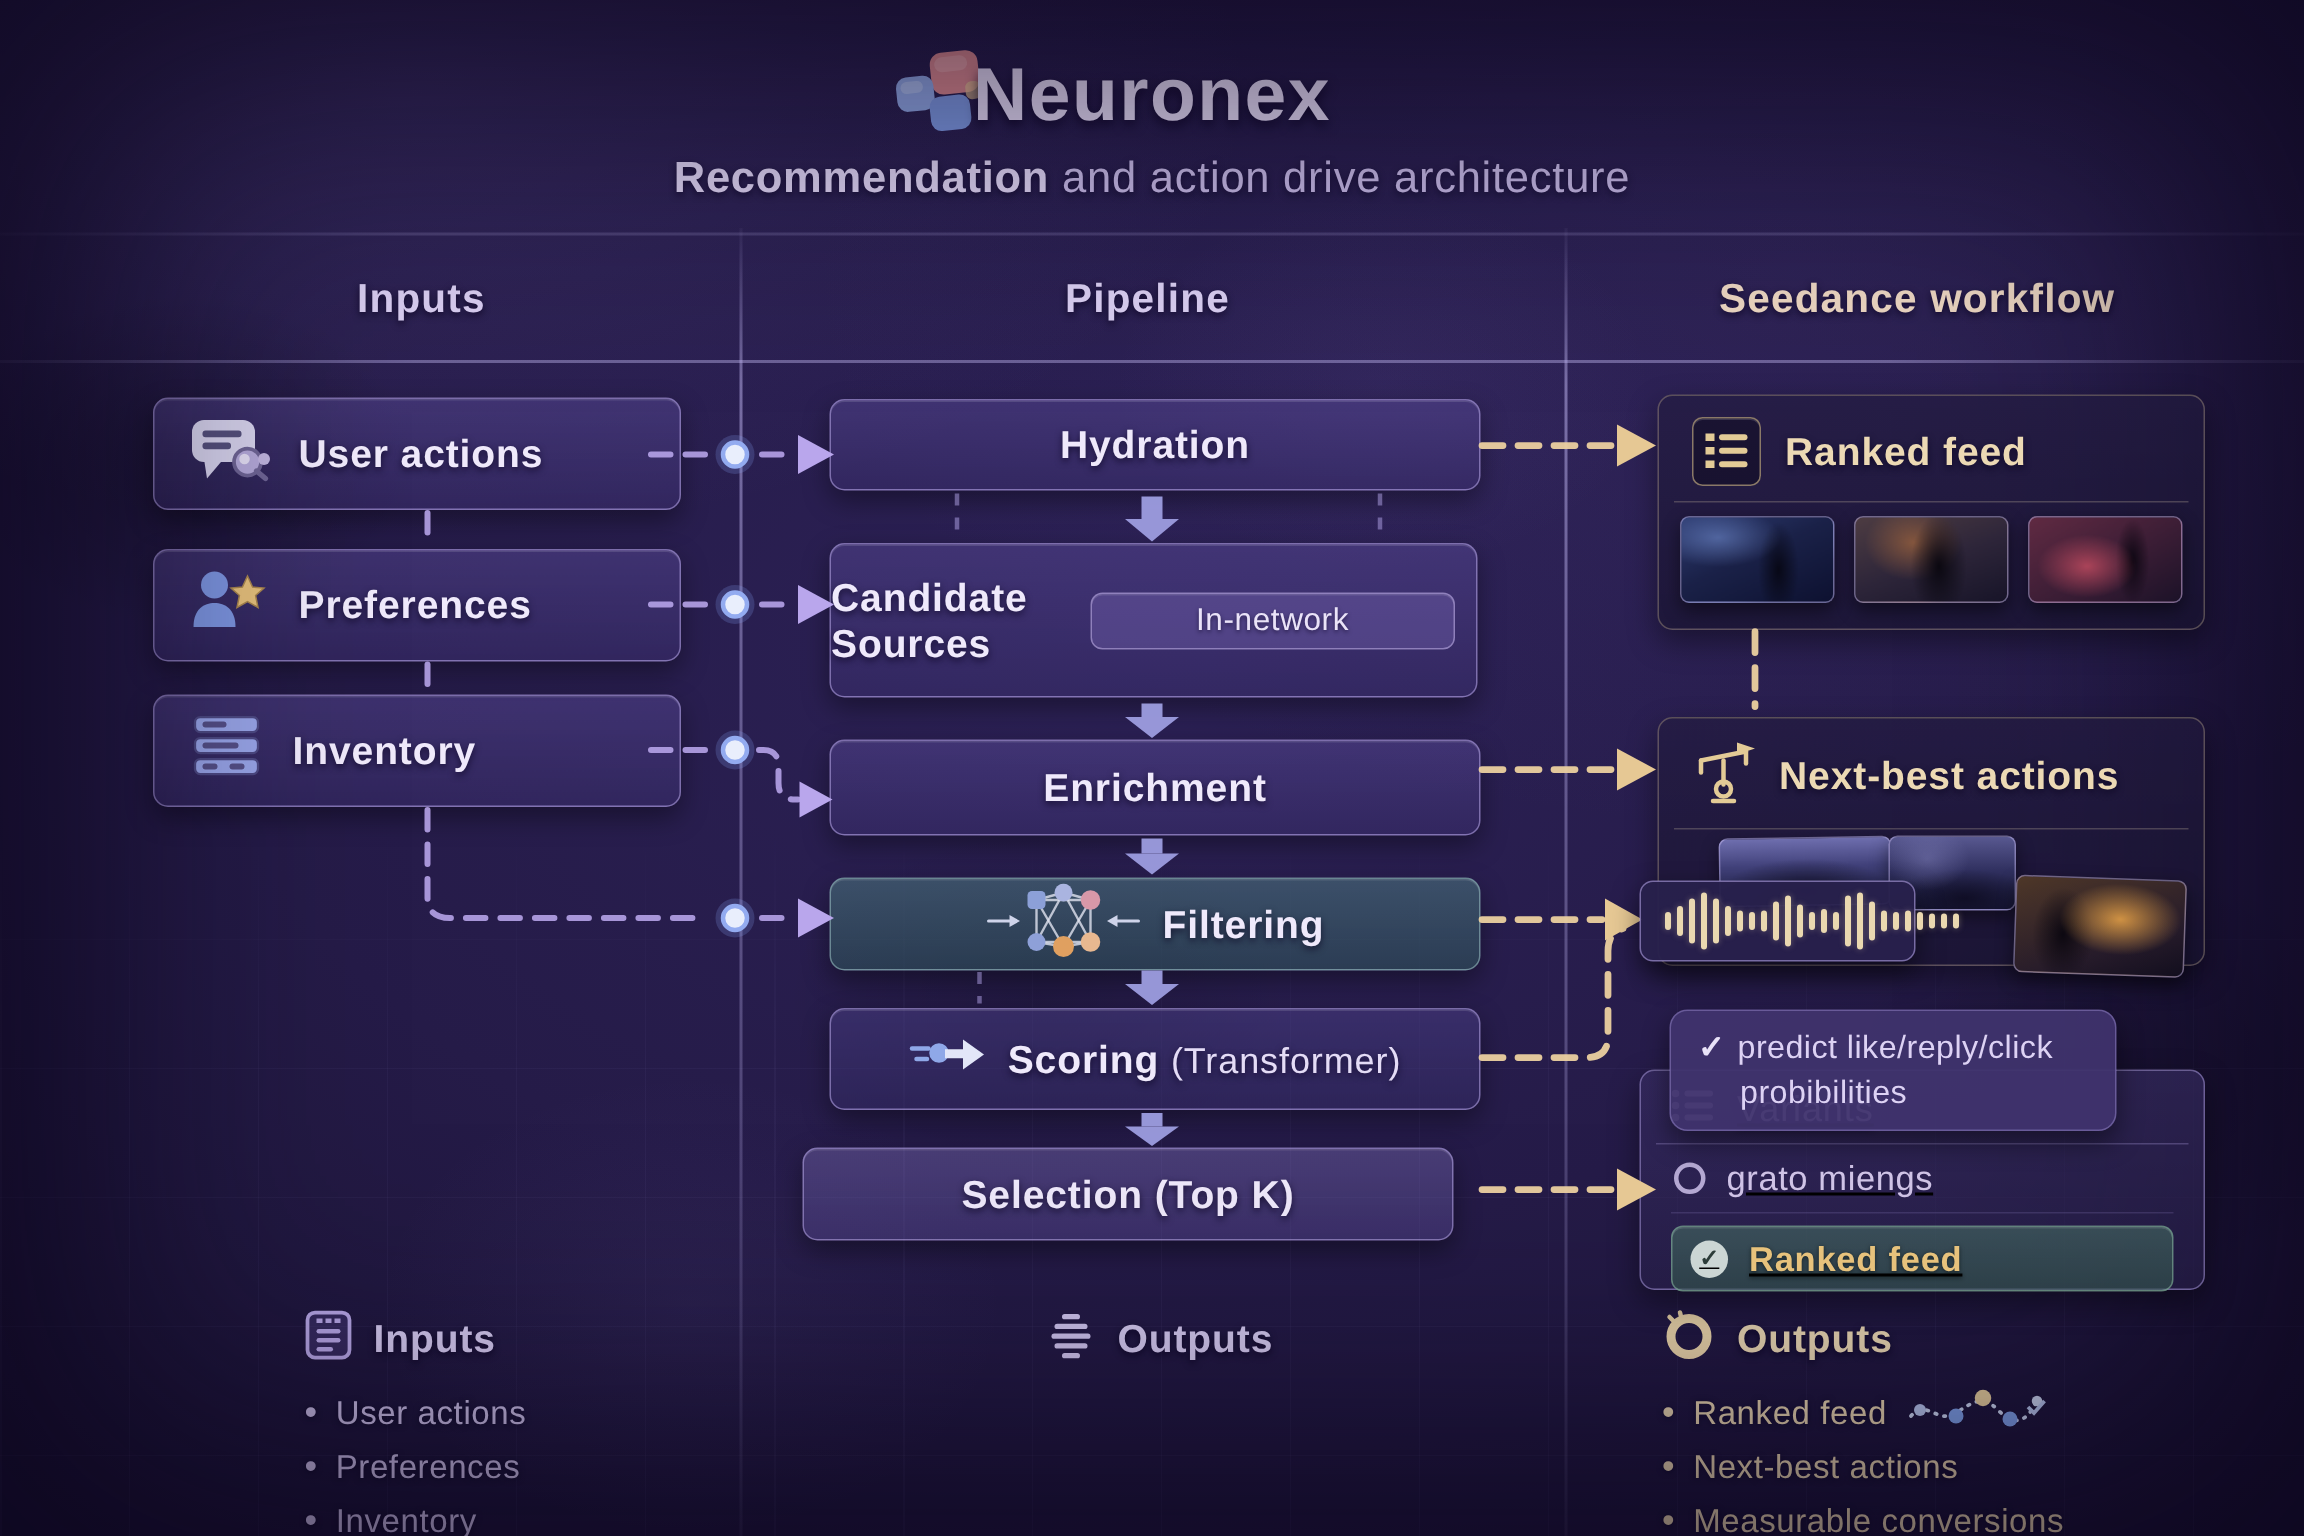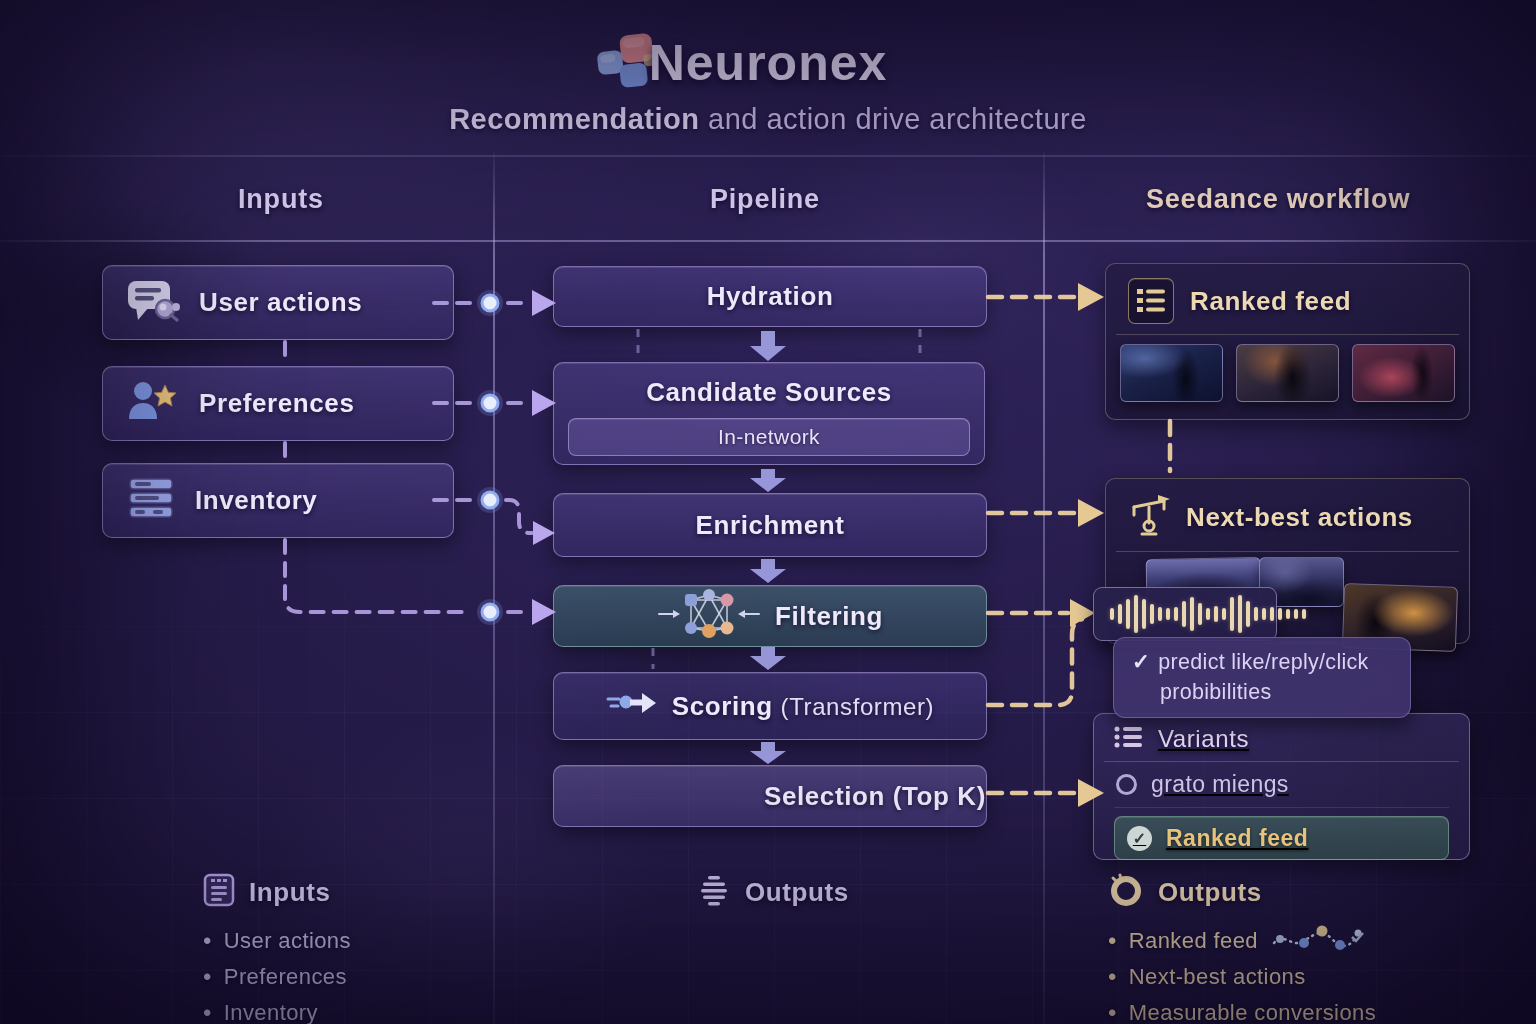--- a/index.html
+++ b/index.html
@@ -42,21 +42,21 @@
   .node{position:absolute;border-radius:10px;display:flex;align-items:center;
     background:linear-gradient(180deg, rgba(98,82,165,.40), rgba(62,50,115,.44));
     border:1.5px solid rgba(186,170,234,.55);
     box-shadow:0 7px 18px rgba(0,0,0,.38), inset 0 1px 0 rgba(255,255,255,.12);}
   .input-node{padding-left:22px;gap:18px;}
   .pipe-node{justify-content:center;gap:14px;}
   .node-label{color:#efe9fb;font-size:26px;font-weight:bold;letter-spacing:.6px;text-shadow:0 2px 5px rgba(10,4,32,.7);}
   .node-label .light{font-weight:normal;font-size:24px;color:#e4dcf6;}
   .node.filtering{background:linear-gradient(180deg, rgba(74,116,124,.58), rgba(46,80,88,.62));border-color:rgba(168,208,208,.5);}
   .node.selection{background:linear-gradient(180deg, rgba(140,124,200,.35), rgba(96,82,160,.38));}
-  .candidate{flex-direction:column;justify-content:flex-start;padding-top:14px;gap:10px;}
+  .candidate{flex-direction:row;justify-content:flex-start;gap:10px;}
   .chip-row{display:flex;gap:15px;width:100%;padding:0 14px;box-sizing:border-box;text-align:center;}
   .chip{flex:1;height:36px;border-radius:8px;display:flex;align-items:center;justify-content:center;
     background:rgba(130,112,190,.33);border:1.5px solid rgba(205,190,242,.5);
     color:#eae3f8;font-size:21px;letter-spacing:.4px;text-shadow:0 1px 3px rgba(10,4,32,.6);
     box-shadow:inset 0 1px 0 rgba(255,255,255,.12);}
 
   .card{position:absolute;border-radius:10px;background:linear-gradient(180deg, rgba(34,27,62,.62), rgba(24,19,46,.66));
     border:1.5px solid rgba(190,170,140,.38);box-shadow:0 8px 20px rgba(0,0,0,.4);}
   .card.purple{border-color:rgba(176,160,226,.5);background:linear-gradient(180deg, rgba(58,47,102,.6), rgba(40,32,74,.62));}
   .card-head{display:flex;align-items:center;gap:16px;padding:14px 0 10px 22px;}
@@ -254,21 +254,21 @@
         <line x1="2" y1="11" x2="13" y2="11" stroke="#8fa8e8" stroke-width="3" stroke-linecap="round"></line>
         <line x1="5" y1="18" x2="12" y2="18" stroke="#8fa8e8" stroke-width="3" stroke-linecap="round"></line>
         <circle cx="20" cy="14" r="6.5" fill="#8fa8e8"></circle>
         <rect x="24" y="11.5" width="12" height="6" fill="#e2e6f8"></rect>
         <polygon points="36,5 36,25 50,15" fill="#e2e6f8"></polygon>
       </svg>
     </span>
     <span class="node-label"><span>Scoring</span> <span class="light">(Transformer)</span></span>
   </div>
 
-  <div class="node pipe-node selection" style="left:553px;top:765px;width:432px;height:60px;justify-content:flex-end;">
+  <div class="node pipe-node selection" style="left:535px;top:765px;width:432px;height:60px;">
     <span class="node-label">Selection (Top K)</span>
   </div>
 
   <div class="card z3" style="left:1105px;top:263px;width:363px;height:155px;">
     <div class="card-head">
       <span class="icon-box">
         <svg width="30" height="28" viewBox="0 0 30 28">
           <rect x="1" y="2" width="6" height="5" fill="#e3cb96"></rect>
             <rect x="10" y="2.5" width="19" height="4" rx="2" fill="#e3cb96"></rect>
           <rect x="1" y="11" width="6" height="5" fill="#e3cb96"></rect>
@@ -333,21 +333,21 @@
         <span style="height: 14px;"></span>
         <span style="height: 12px;"></span>
         <span style="height: 14px;"></span>
         <span style="height: 12px;"></span>
         <span style="height: 10px;"></span>
         <span style="height: 10px;"></span>
         <span style="height: 10px;"></span>
       </div>
   </div>
 
-  <div class="tooltip z7" style="left:1113px;top:637px;width:258px;">
+  <div class="tooltip z7" style="left:1113px;top:673px;width:258px;">
     <div><span class="check">✓</span><span>predict like/reply/click</span></div>
     <div class="indent">probibilities</div>
   </div>
 
   <div class="card purple z4" style="left:1093px;top:713px;width:375px;height:145px;text-decoration:underline;">
     <div class="card-head" style="padding:11px 0 8px 20px;">
       <span>
         <svg width="28" height="24" viewBox="0 0 28 24">
           <circle cx="3" cy="4" r="2.5" fill="#d8c9e6"></circle>
             <rect x="9" y="2" width="19" height="4" rx="2" fill="#d8c9e6"></rect>

